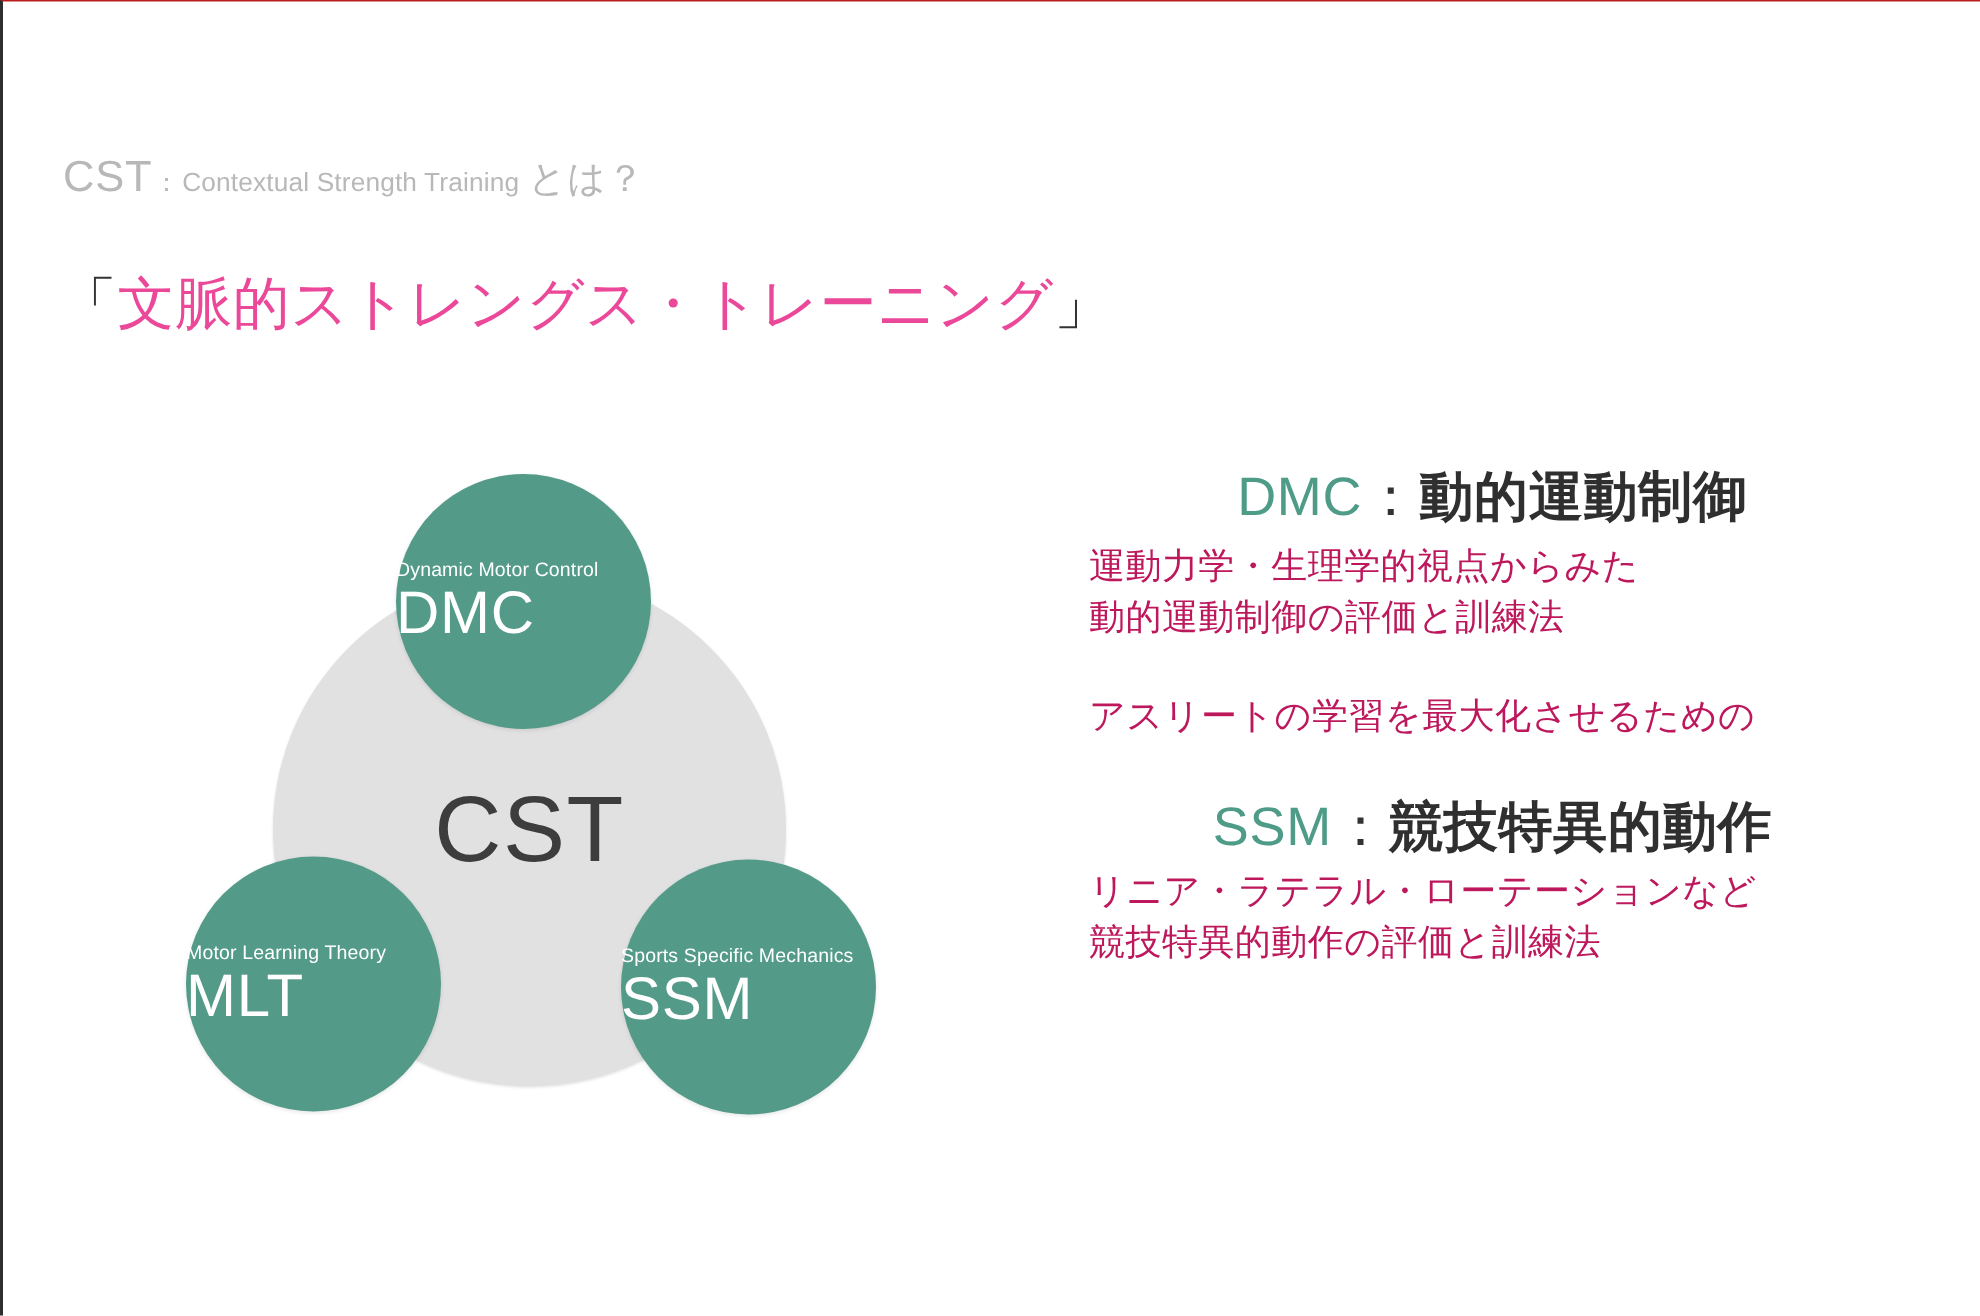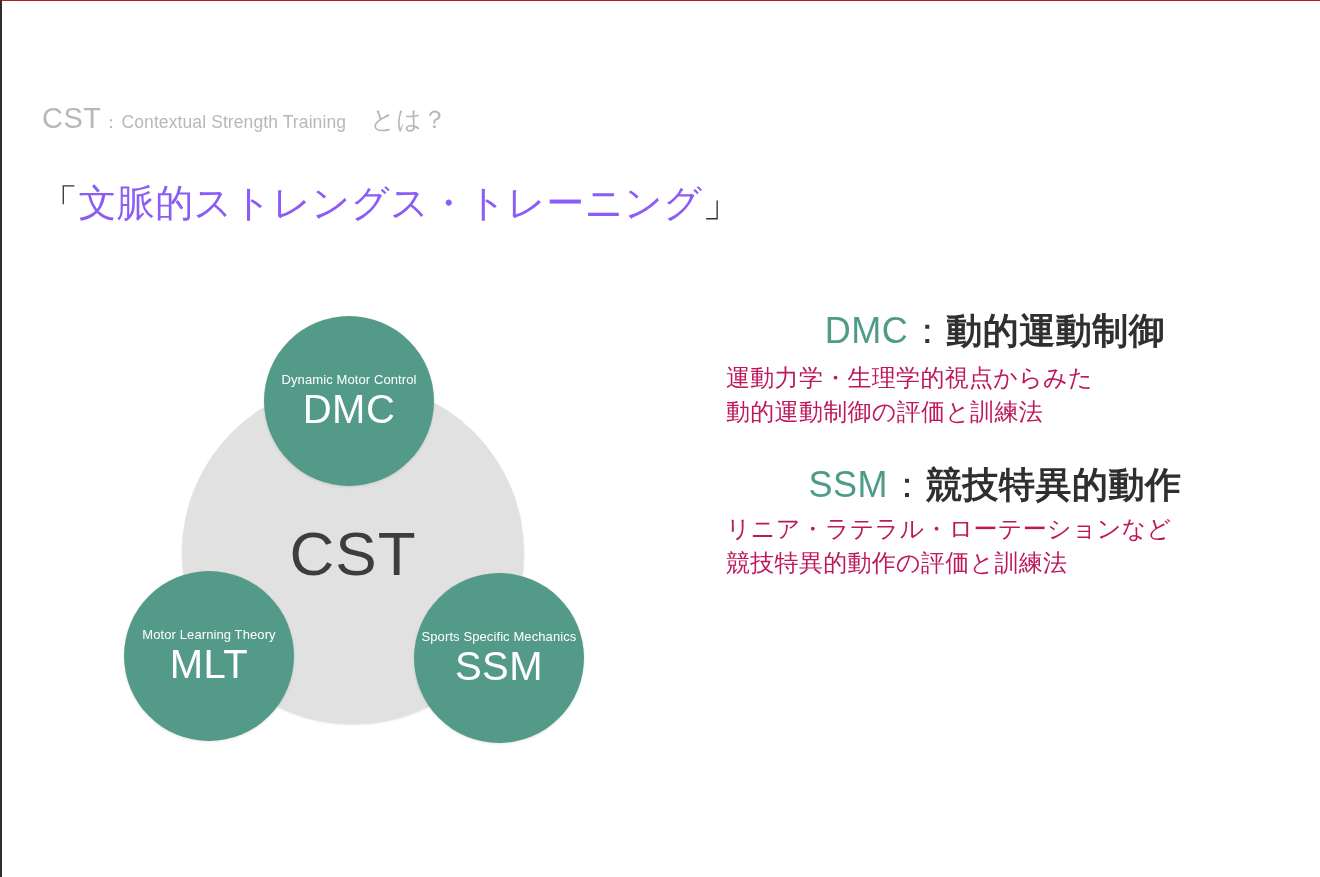--- a/index.html
+++ b/index.html
@@ -40,42 +40,42 @@
   .eyebrow .ey-colon {
     font-size: 17px;
     margin: 0 2px 0 1px;
   }
   .eyebrow .ey-full {
     font-size: 17.5px;
     letter-spacing: 0.1px;
   }
   .eyebrow .ey-suffix {
     font-size: 25px;
-    margin-left: 24px;
+    margin-left: 6px;
     letter-spacing: 0.5px;
   }
 
   
   .title-block {
     position: absolute;
     left: 38px;
     top: 174px;
     line-height: 1.28;
     white-space: nowrap;
   }
   .title-line {
     font-size: 38px;
     color: #333333;
     letter-spacing: 0.4px;
   }
   .title-line-2 {
     margin-top: 4px;
   }
   .title-hl {
-    color: #8b5cf6;
+    color: #ec4899;
   }
 
   
   .diagram {
     position: absolute;
     left: 100px;
     top: 300px;
     width: 520px;
     height: 460px;
   }
@@ -103,21 +103,21 @@
     letter-spacing: 1px;
   }
   .node {
     position: absolute;
     width: 170px;
     height: 170px;
     border-radius: 50%;
     background: #539b88;
     display: flex;
     flex-direction: column;
-    align-items: center;
+    align-items: flex-start;
     justify-content: center;
     box-shadow: 0 1px 3px rgba(0,0,0,0.10);
   }
   .node .node-full {
     color: #ffffff;
     font-size: 13px;
     letter-spacing: 0.1px;
     white-space: nowrap;
     margin-bottom: 1px;
   }
@@ -214,20 +214,21 @@
 
     <div class="section">
       <div class="sec-heading sec-h-dmc">
         <span class="sec-acronym">DMC</span><span class="sec-colon">：</span><span class="sec-title">動的運動制御</span>
       </div>
       <div class="sec-desc">運動力学・生理学的視点からみた</div>
       <div class="sec-desc">動的運動制御の評価と訓練法</div>
     </div>
 
     <div class="section">
+      <div class="sec-desc">アスリートの学習を最大化させるための</div>
     </div>
 
     <div class="section">
       <div class="sec-heading">
         <span class="sec-acronym">SSM</span><span class="sec-colon">：</span><span class="sec-title">競技特異的動作</span>
       </div>
       <div class="sec-desc">リニア・ラテラル・ローテーションなど</div>
       <div class="sec-desc">競技特異的動作の評価と訓練法</div>
     </div>
 

